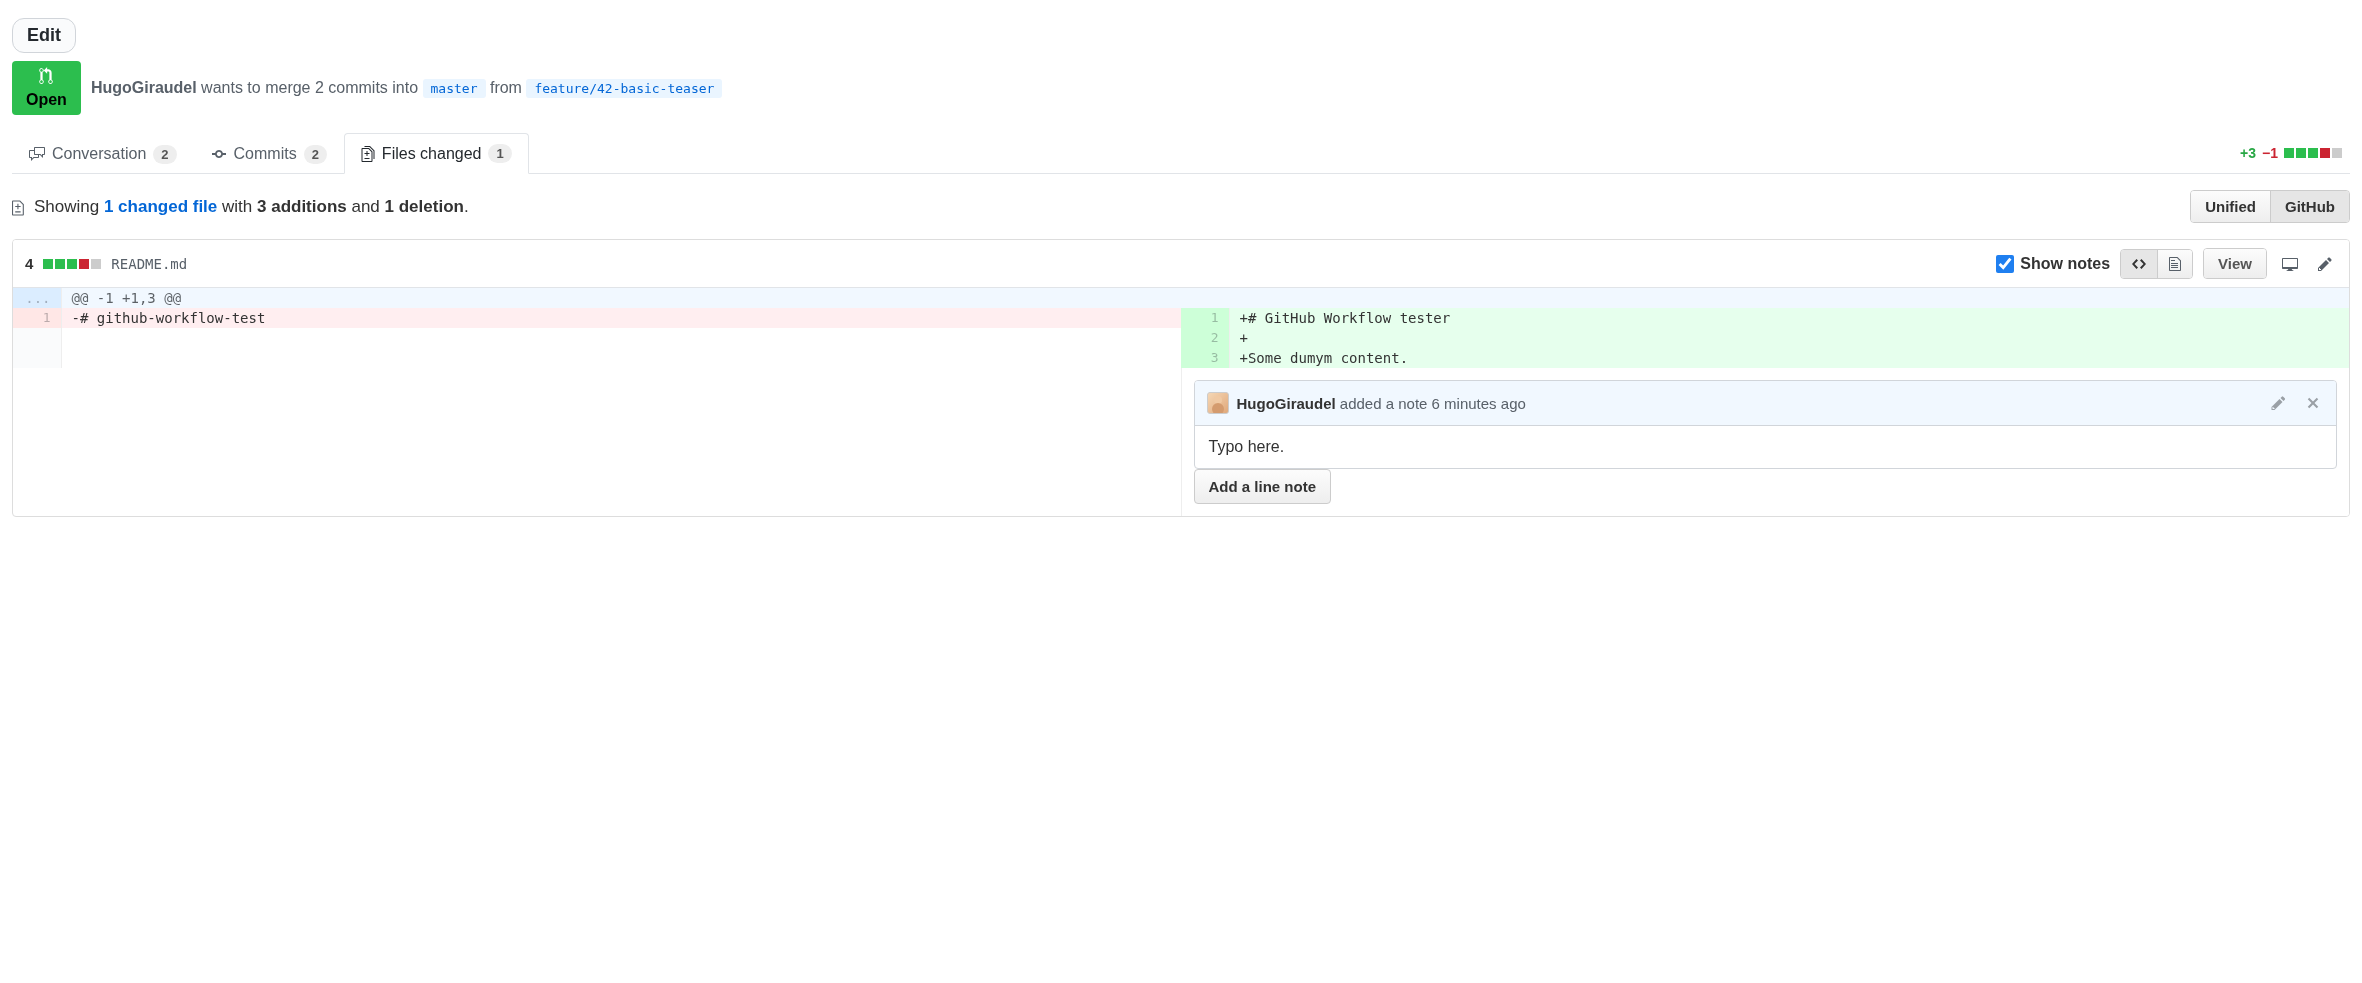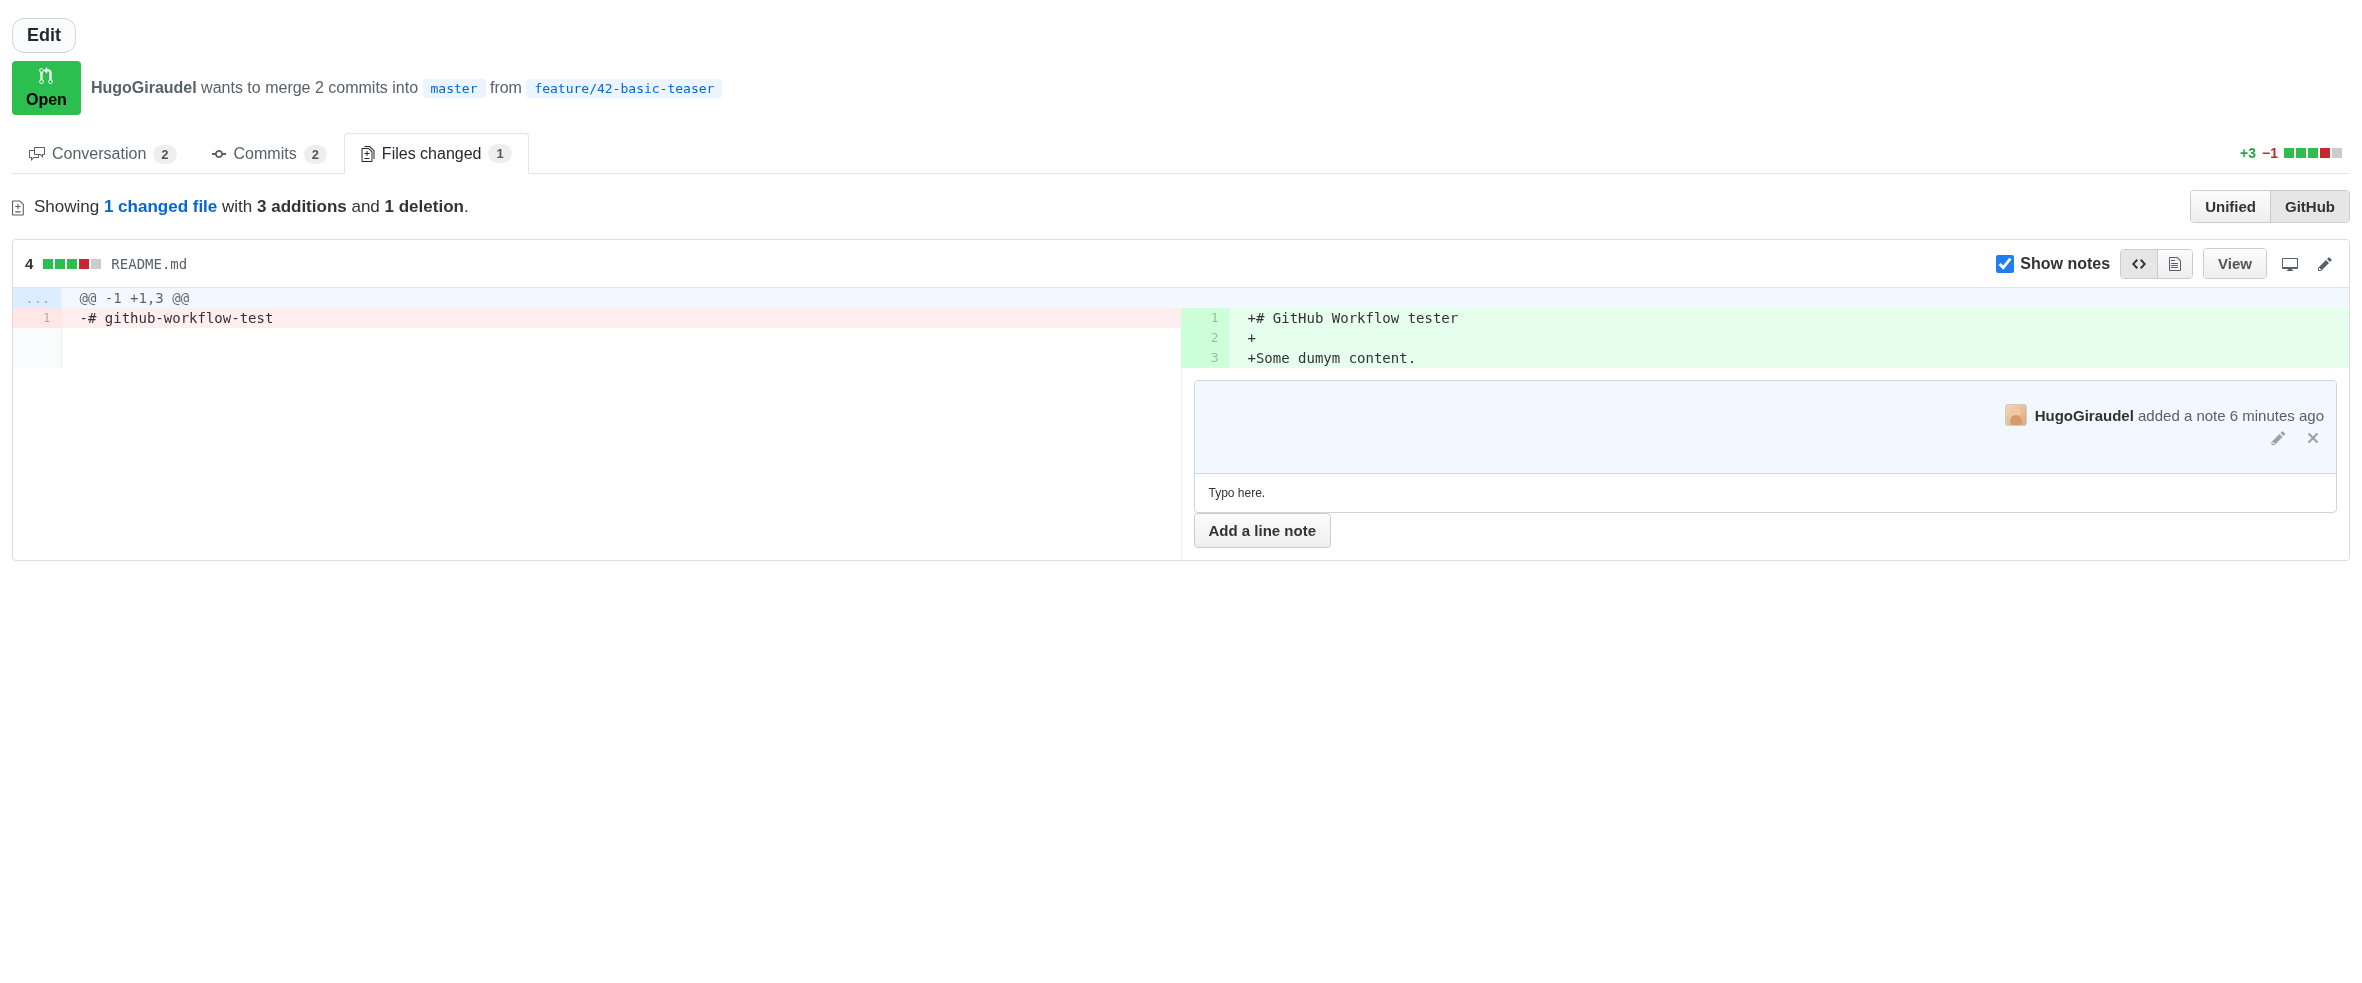--- a/index.html
+++ b/index.html
@@ -93,39 +93,39 @@
   .icon-btn {
     border: none; background: none; padding: 4px; cursor: pointer; color: #586069;
     display: inline-flex; align-items: center;
   }
 
   .diff-table { width: 100%; border-collapse: collapse; table-layout: fixed; }
   .diff-table td { padding: 0; vertical-align: top; }
   .num-col { width: 48px; background: #fafbfc; text-align: right; padding: 2px 10px !important;
     color: rgba(27,31,35,.3); font-family: SFMono-Regular, Consolas, monospace; font-size: 13px;
     border-right: 1px solid #eee; user-select: none; }
-  .code-col { padding: 2px 18px !important; font-family: SFMono-Regular, Consolas, monospace; font-size: 14px; white-space: pre; }
+  .code-col { padding: 2px 10px !important; font-family: SFMono-Regular, Consolas, monospace; font-size: 14px; white-space: pre; }
   .hunk-row td { background: #f1f8ff; color: rgba(27,31,35,.7); font-size: 14px; }
   .hunk-row .num-col { background: #dbedff; color: rgba(27,31,35,.3); }
 
   .comment-container { padding: 12px; background: #fff; }
   .comment-box {
     border: 1px solid #d1d5da; border-radius: 4px; background: #fff; overflow: hidden;
   }
   .comment-head {
-    background: #f1f8ff; padding: 23px 12px; display: flex; justify-content: space-between;
-    align-items: flex-end; border-bottom: 1px solid #d1d5da; flex-direction: column;
+    background: #f1f8ff; padding: 10px 12px; display: flex; justify-content: space-between;
+    align-items: center; border-bottom: 1px solid #d1d5da;
   }
   .comment-head-left { display: flex; align-items: center; gap: 8px; font-size: 15px; color: #586069; }
   .comment-author { font-weight: 700; color: #333; }
   .avatar { width: 22px; height: 22px; border-radius: 3px; background: linear-gradient(135deg,#f5d7b5,#e0a87a); border: 1px solid #ccc; position: relative; overflow: hidden; }
   .avatar::after { content:""; position:absolute; bottom:-2px; left:4px; width:12px; height:12px; border-radius:50%; background:#d49b6e; }
   .avatar::before { content:""; position:absolute; top:3px; left:6px; width:8px; height:8px; border-radius:50%; background:#f0c9a3; }
   .comment-actions { display: flex; gap: 12px; color: #9aa0a6; }
-  .comment-body { padding: 12px 14px; font-size: 12px; color: #333; }
+  .comment-body { padding: 12px 14px; font-size: 16px; color: #333; }
   .add-note-btn {
     background: linear-gradient(#fcfcfc,#eee); border: 1px solid #ccc; border-radius: 4px;
     padding: 8px 14px; font-size: 15px; font-weight: 700; color: #333; cursor: pointer;
   }
 
   svg { vertical-align: middle; }
 </style>
 </head>
 <body>
 

